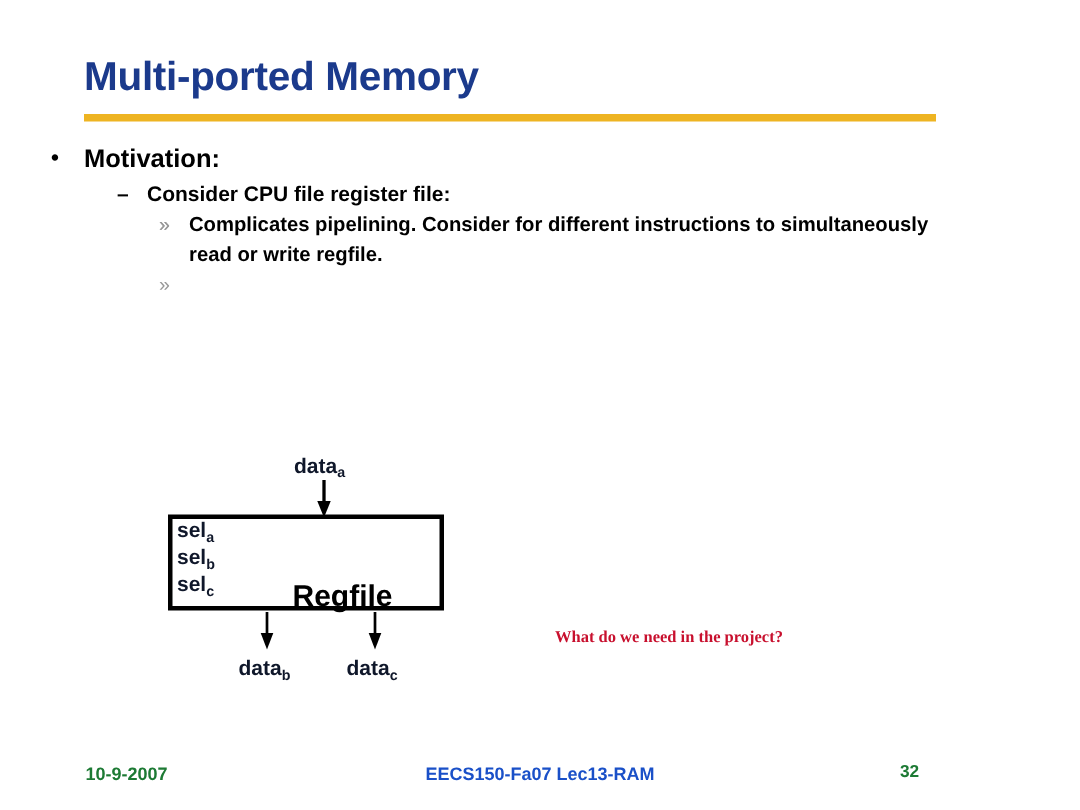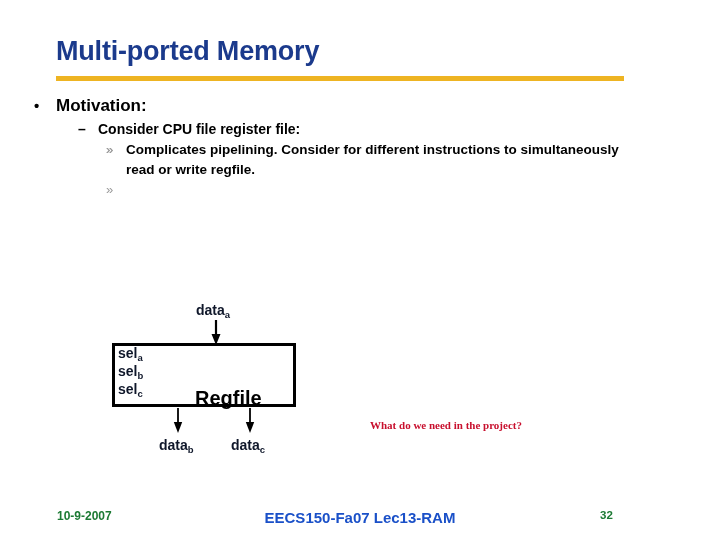--- a/index.html
+++ b/index.html
@@ -176,21 +176,21 @@
     font-size: 12px;
     font-weight: bold;
     color: #1d7a34;
   }
   #footer-center {
     position: absolute;
     left: 0;
     top: 509px;
     width: 720px;
     text-align: center;
-    font-size: 15px;
+    font-size: 12px;
     font-weight: bold;
     color: #1a50c8;
   }
   #footer-page {
     position: absolute;
     left: 600px;
     top: 509px;
     width: 80px;
     text-align: left;
     font-size: 11.5px;

